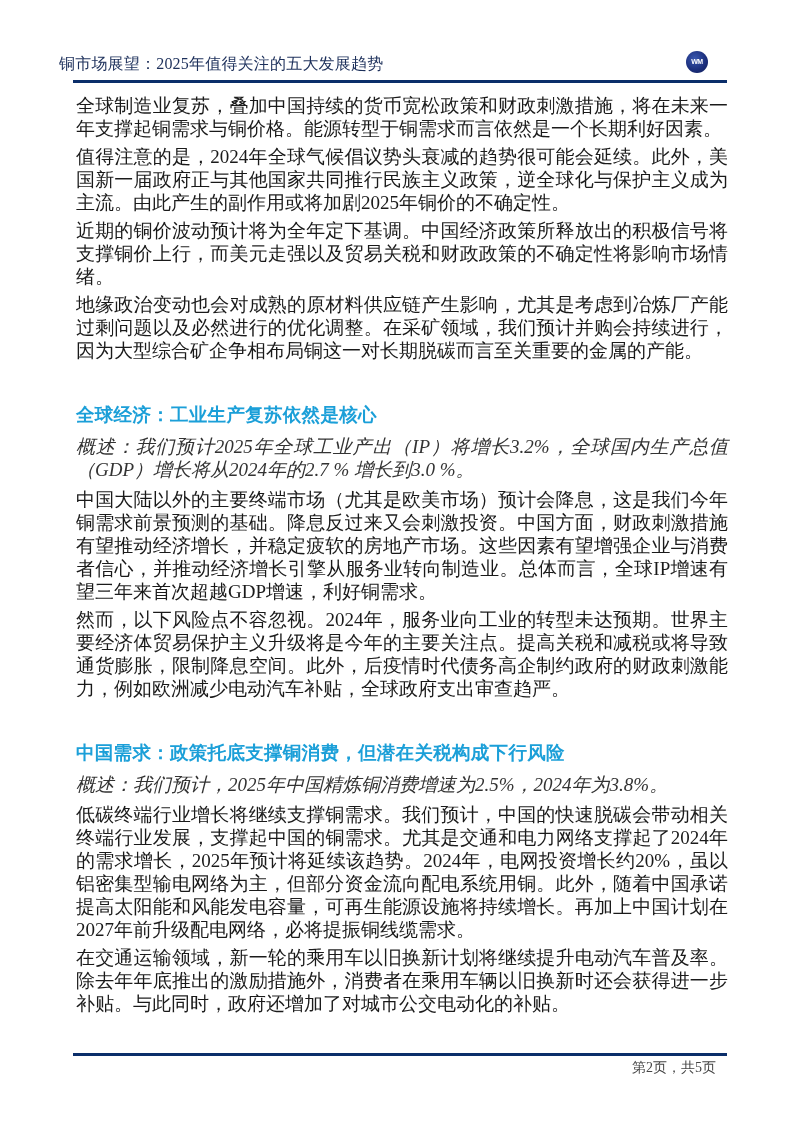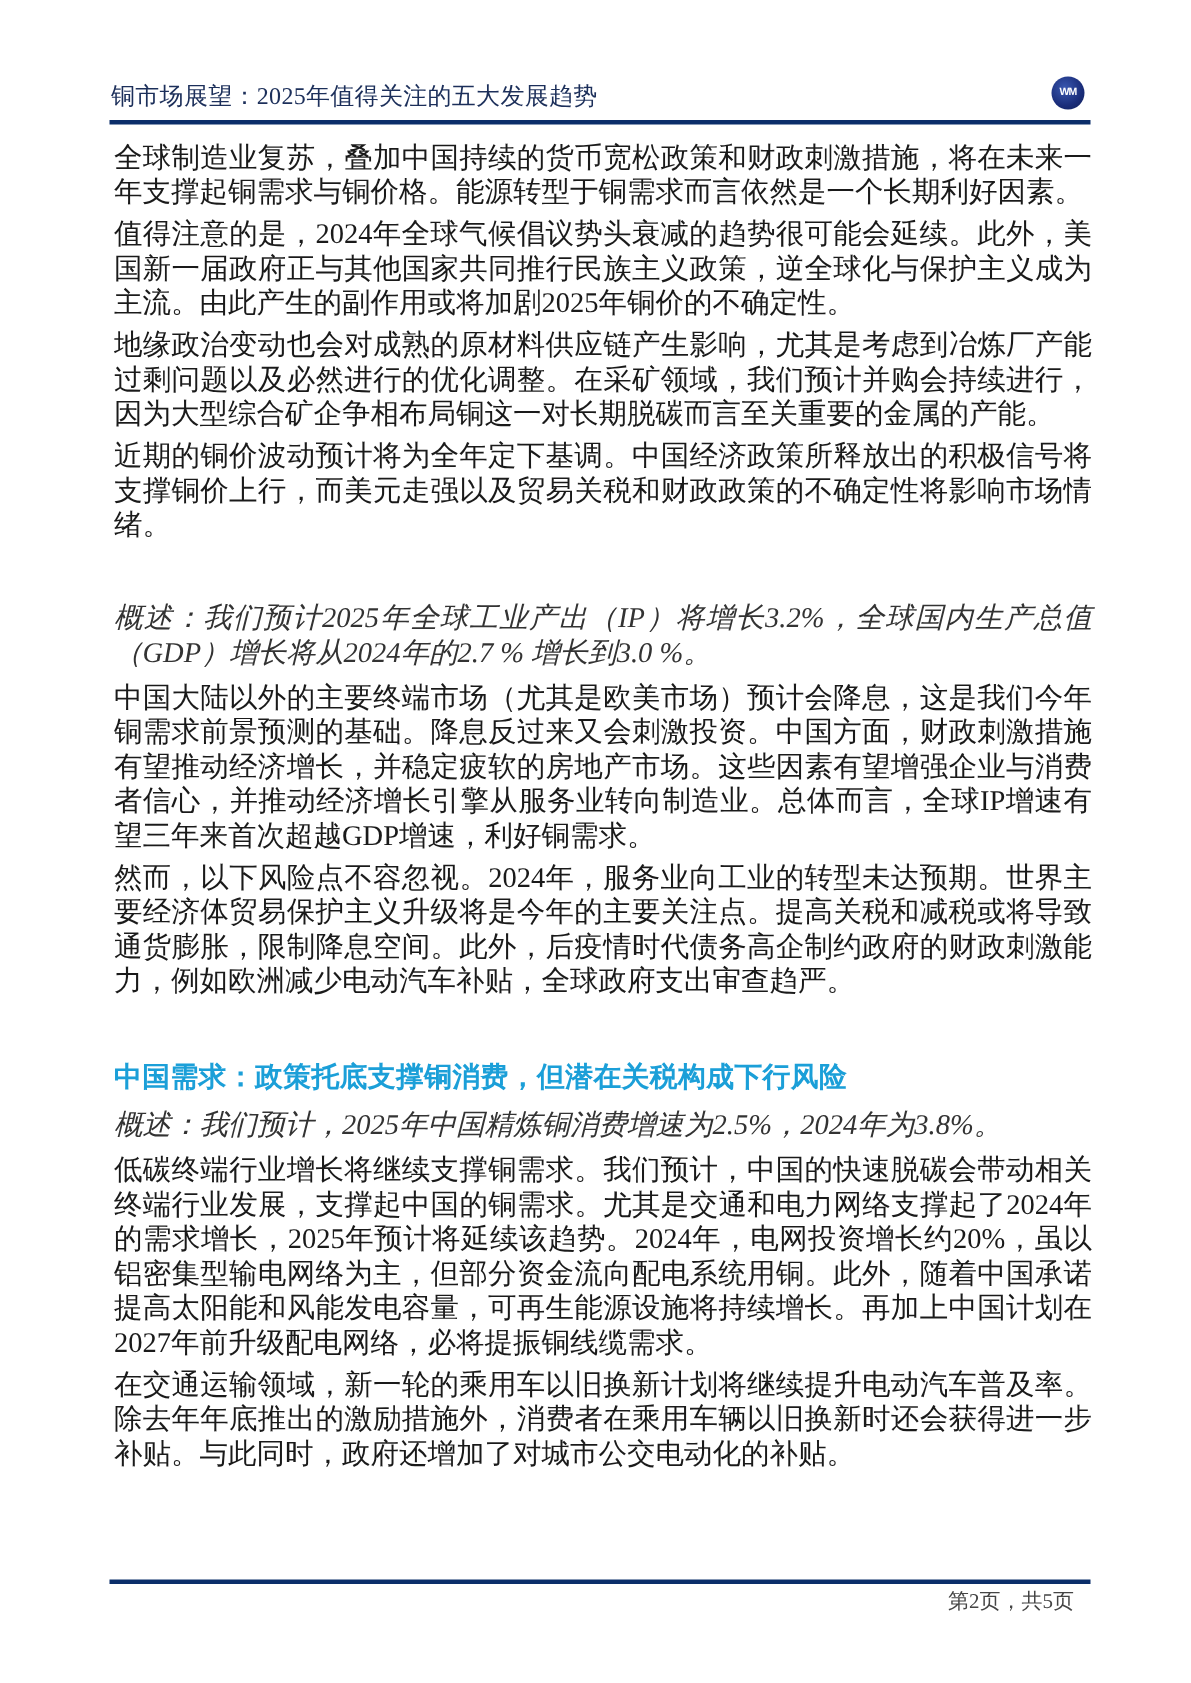--- a/index.html
+++ b/index.html
@@ -1,18 +1,18 @@
 <!DOCTYPE html>
 <html><head>
 <meta charset="utf-8">
 <style>
   html, body { margin: 0; padding: 0; background: #ffffff; }
   body { width: 794px; height: 1122px; position: relative; overflow: hidden;
          font-family: "Liberation Serif", "DejaVu Serif", serif; color: #1a1a1a; }
-  .header { position: absolute; left: 71px; top: 48px; width: 654px; height: 33px; }
+  .header { position: absolute; left: 56px; top: 48px; width: 654px; height: 33px; }
   .header-title { position: absolute; left: 3px; top: 6px; font-size: 16px; color: #1c2f5a;
                   font-family: "Liberation Serif", "DejaVu Serif", serif; letter-spacing: 0.2px; }
   .logo { position: absolute; right: 2px; top: 3px; width: 22px; height: 22px; border-radius: 50%;
           background: radial-gradient(circle at 40% 35%, #3a58b0 0%, #1a2d7a 60%, #101e55 100%);
           color: #ffffff; font-size: 7px; font-weight: bold; text-align: center; line-height: 22px;
           font-family: "Liberation Sans", "DejaVu Sans", sans-serif; letter-spacing: -0.5px; }
   .header-rule { position: absolute; left: 73px; top: 80px; width: 654px; height: 3px; background: #0b2e6a; }
   .content { position: absolute; left: 76px; top: 94px; width: 652px; }
   p { margin: 0 0 5px 0; font-size: 19px; line-height: 23px; text-align: justify; }
   .gap-before-h { height: 34px; }
@@ -28,26 +28,27 @@
 
 <div class="header">
   <div class="header-title">铜市场展望：2025年值得关注的五大发展趋势</div>
   <div class="logo">WM</div>
 </div>
 <div class="header-rule"></div>
 
 <div class="content">
   <p>全球制造业复苏，叠加中国持续的货币宽松政策和财政刺激措施，将在未来一年支撑起铜需求与铜价格。能源转型于铜需求而言依然是一个长期利好因素。</p>
   <p>值得注意的是，2024年全球气候倡议势头衰减的趋势很可能会延续。此外，美国新一届政府正与其他国家共同推行民族主义政策，逆全球化与保护主义成为主流。由此产生的副作用或将加剧2025年铜价的不确定性。</p>
+  <p>近期的铜价波动预计将为全年定下基调。中国经济政策所释放出的积极信号将支撑铜价上行，而美元走强以及贸易关税和财政政策的不确定性将影响市场情绪。</p>
   <p>地缘政治变动也会对成熟的原材料供应链产生影响，尤其是考虑到冶炼厂产能过剩问题以及必然进行的优化调整。在采矿领域，我们预计并购会持续进行，因为大型综合矿企争相布局铜这一对长期脱碳而言至关重要的金属的产能。</p>
-  <p>近期的铜价波动预计将为全年定下基调。中国经济政策所释放出的积极信号将支撑铜价上行，而美元走强以及贸易关税和财政政策的不确定性将影响市场情绪。</p>
 
   <div class="gap-before-h"></div>
 
   <section>
+    <h2>全球经济：工业生产复苏依然是核心</h2>
     <p class="summary">概述：我们预计2025年全球工业产出（IP）将增长3.2%，全球国内生产总值（GDP）增长将从2024年的2.7 % 增长到3.0 %。</p>
     <p><span class="lead"></span><span>中国大陆以外的主要终端市场（尤其是欧美市场）预计会降息，这是我们今年铜需求前景预测的基础。降息反过来又会刺激投资。中国方面，财政刺激措施有望推动经济增长，并稳定疲软的房地产市场。这些因素有望增强企业与消费者信心，并推动经济增长引擎从服务业转向制造业。总体而言，全球IP增速有望三年来首次超越GDP增速，利好铜需求。</span></p>
     <p><span class="lead"></span><span>然而，以下风险点不容忽视。2024年，服务业向工业的转型未达预期。世界主要经济体贸易保护主义升级将是今年的主要关注点。提高关税和减税或将导致通货膨胀，限制降息空间。此外，后疫情时代债务高企制约政府的财政刺激能力，例如欧洲减少电动汽车补贴，全球政府支出审查趋严。</span></p>
   </section>
 
   <div class="gap-before-h"></div>
 
   <section>
     <h2>中国需求：政策托底支撑铜消费，但潜在关税构成下行风险</h2>
     <p class="summary">概述：我们预计，2025年中国精炼铜消费增速为2.5%，2024年为3.8%。</p>

